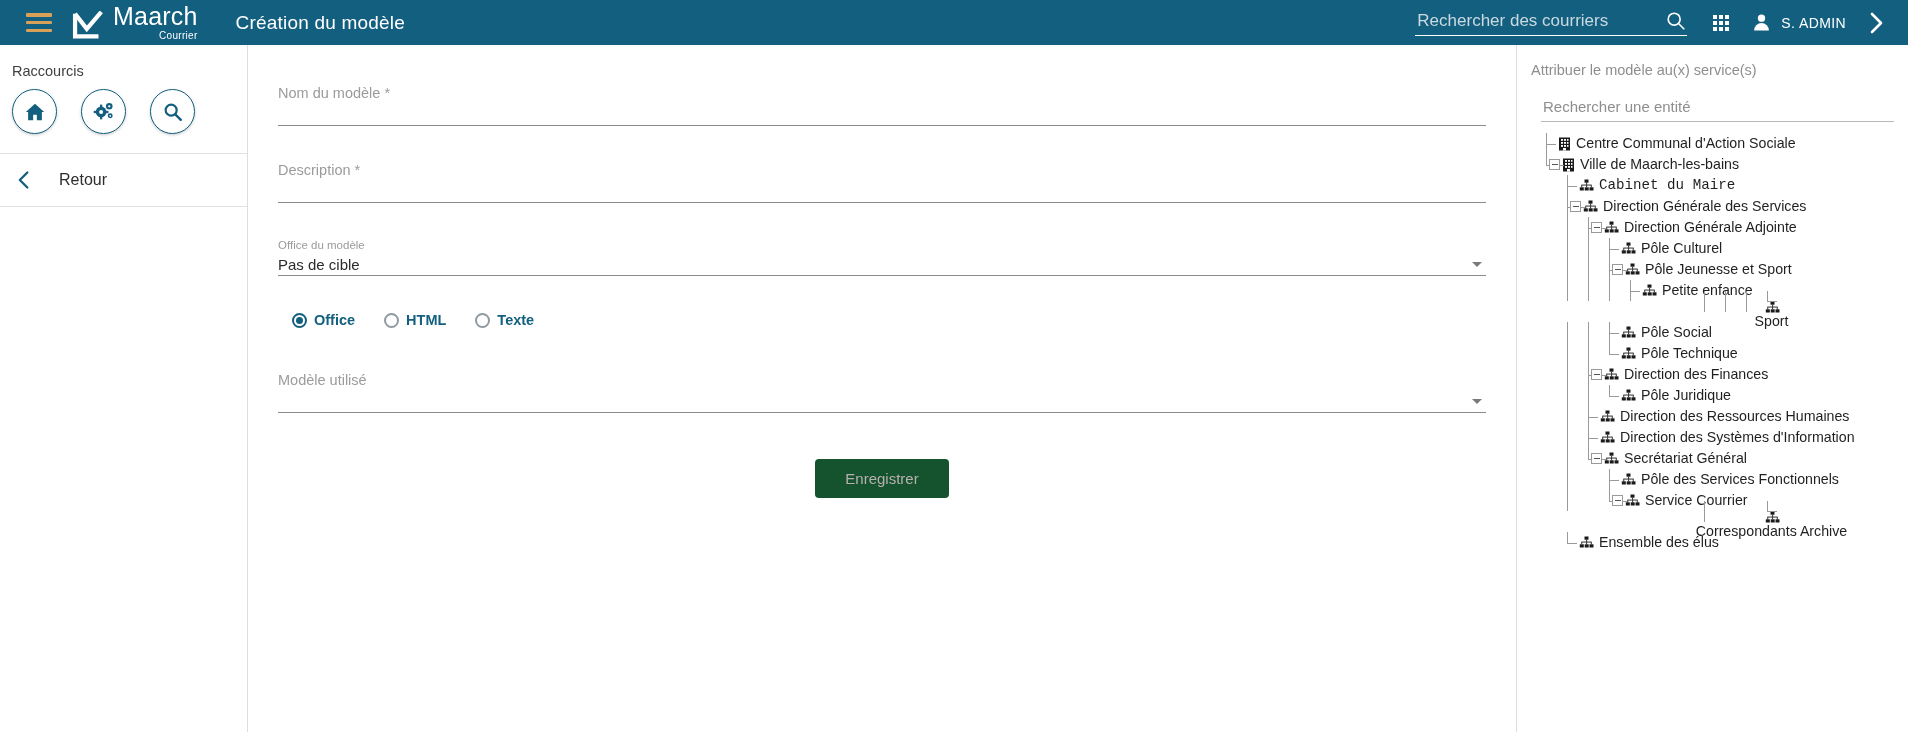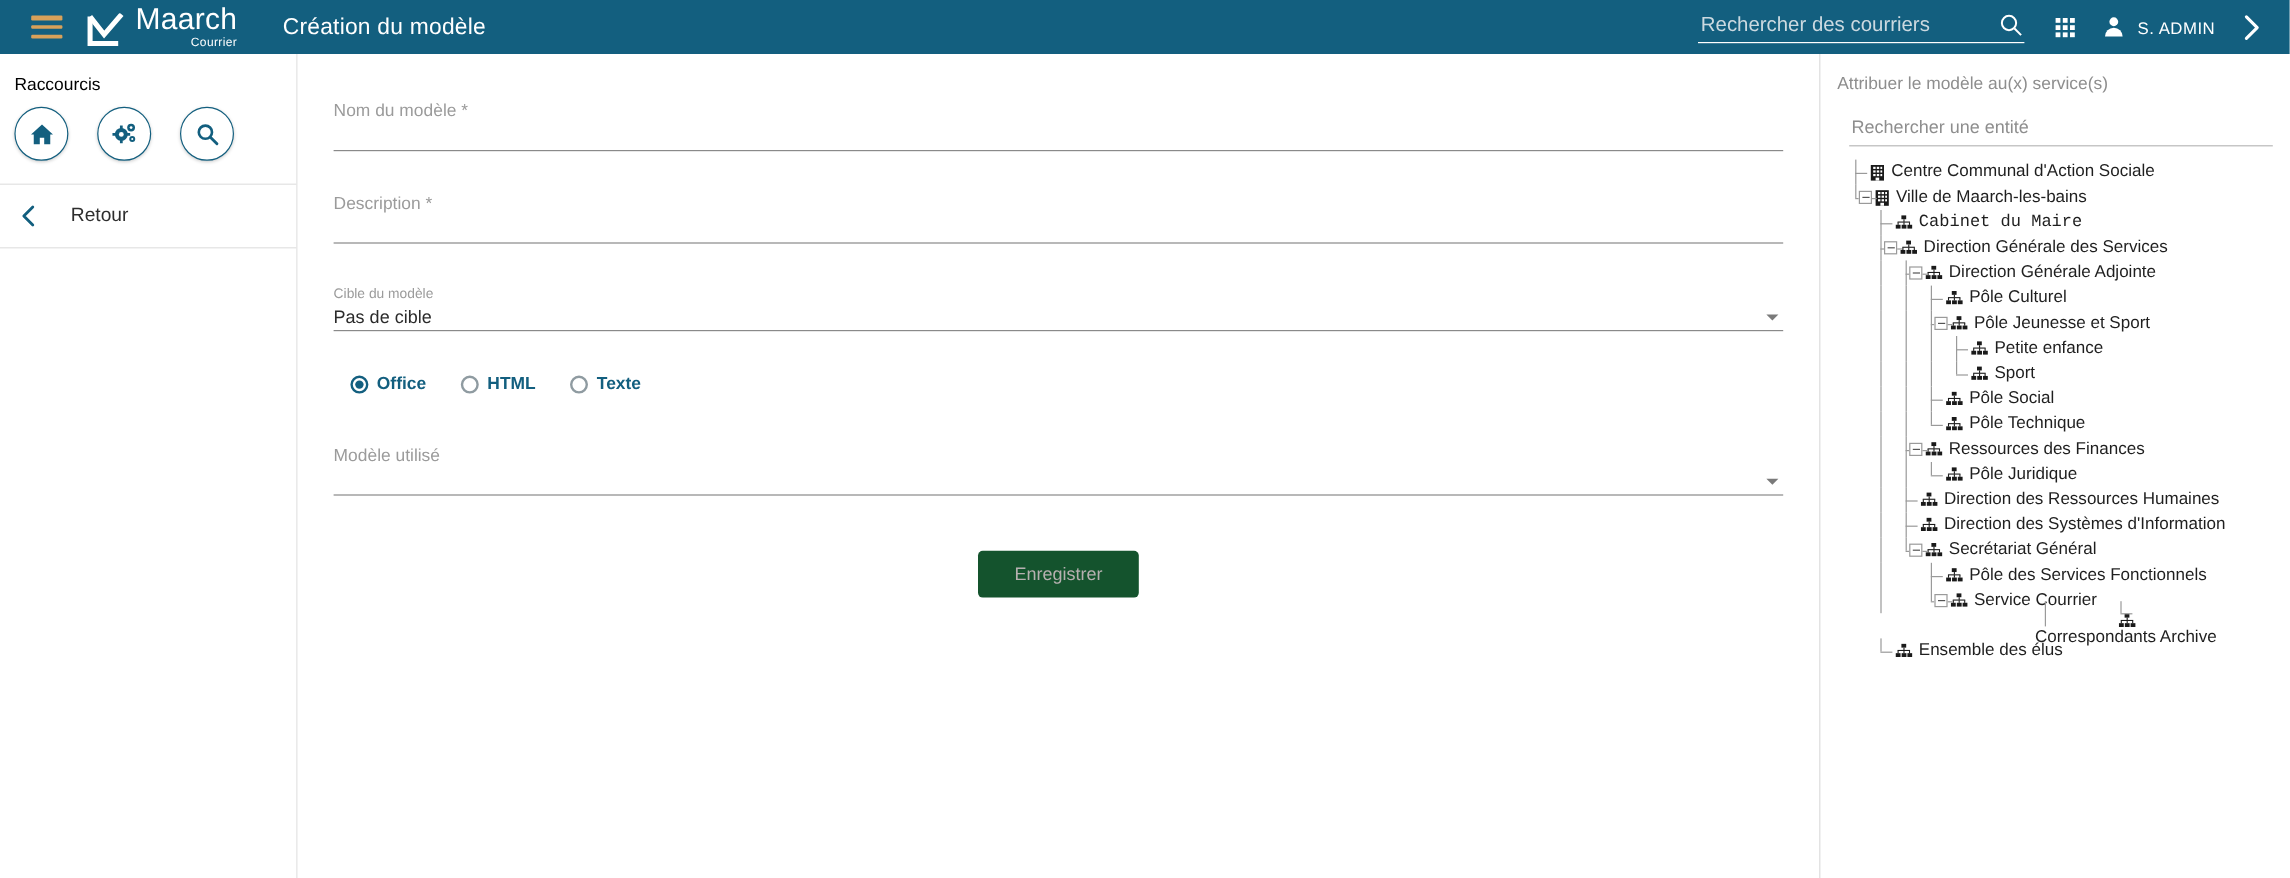--- a/index.html
+++ b/index.html
@@ -63,21 +63,21 @@
   .chevron-right { margin-right: 22px; cursor: pointer; display:flex; }
 
   
   .sidebar {
     position: absolute; left: 0; top: 45px;
     width: 248px; height: 687px;
     background: #ffffff;
     border-right: 1px solid #dddddd;
   }
   .shortcuts-label {
-    color: #000000; font-size: 14.5px;
+    color: #404040; font-size: 14.5px;
     padding: 18px 0 0 12px;
   }
   .shortcut-row { display: flex; padding: 10px 0 0 12px; gap: 24px; }
   .shortcut {
     width: 45px; height: 45px; border-radius: 50%;
     background: #ffffff; border: 1px solid #135f7f;
     display: flex; align-items: center; justify-content: center;
     box-shadow: 0 1px 3px rgba(0,0,0,.22);
     cursor: pointer;
   }
@@ -298,21 +298,21 @@
     </div>
 
     <div class="field">
       <label class="field-label">Description *</label>
       <div class="field-line">
         <span class="field-value"></span>
       </div>
     </div>
 
     <div class="field select-field">
-      <label class="field-label-small">Cible du modèle</label>
+      <label class="field-label-small">Office du modèle</label>
       <div class="field-line">
         <span class="field-value">Pas de cible</span>
       </div>
       <span class="select-caret"></span>
     </div>
 
     <div class="radio-row">
       <div class="radio-item">
         <span class="radio-outer">
             <span class="radio-dot"></span>
@@ -537,21 +537,21 @@
             <rect x="2.3" y="6.2" width="0.9" height="2.2" fill="#1a1a1a"></rect>
             <rect x="7.2" y="6.2" width="0.9" height="2.2" fill="#1a1a1a"></rect>
             <rect x="11.8" y="6.2" width="0.9" height="2.2" fill="#1a1a1a"></rect>
             <rect x="0.8" y="8.3" width="4" height="3.2" fill="#1a1a1a"></rect>
             <rect x="5.7" y="8.3" width="4" height="3.2" fill="#1a1a1a"></rect>
             <rect x="10.5" y="8.3" width="4" height="3.2" fill="#1a1a1a"></rect>
           </svg>
         </span>
         <span class="node-label">Petite enfance</span>
       </div>
-      <div class="tree-node" style="padding-left: 100px;">
+      <div class="tree-node" style="padding-left: 100px; flex-direction: column;">
         <div class="tree-guides">
           <div class="vline" style="left: -68px; top: -10.5px; height: 21px;"></div>
           <div class="vline" style="left: -47px; top: -10.5px; height: 21px;"></div>
           <div class="vline" style="left: -26px; top: -10.5px; height: 21px;"></div>
           <div class="vline" style="left: -5px; top: -10.5px; height: 10.5px;"></div>
           <div class="hline" style="left: -5px; top: 0px; width: 10px;"></div>
         </div>
         <span class="node-icon" style="margin-left: 7px;">
           <svg width="15" height="13" viewBox="0 0 15 13">
             <rect x="5.5" y="0.5" width="4" height="3.2" fill="#1a1a1a"></rect>
@@ -627,21 +627,21 @@
             <rect x="7.2" y="3.7" width="0.9" height="2.2" fill="#1a1a1a"></rect>
             <rect x="2.3" y="5.6" width="10.4" height="0.9" fill="#1a1a1a"></rect>
             <rect x="2.3" y="6.2" width="0.9" height="2.2" fill="#1a1a1a"></rect>
             <rect x="7.2" y="6.2" width="0.9" height="2.2" fill="#1a1a1a"></rect>
             <rect x="11.8" y="6.2" width="0.9" height="2.2" fill="#1a1a1a"></rect>
             <rect x="0.8" y="8.3" width="4" height="3.2" fill="#1a1a1a"></rect>
             <rect x="5.7" y="8.3" width="4" height="3.2" fill="#1a1a1a"></rect>
             <rect x="10.5" y="8.3" width="4" height="3.2" fill="#1a1a1a"></rect>
           </svg>
         </span>
-        <span class="node-label">Ressources des Finances</span>
+        <span class="node-label">Direction des Finances</span>
       </div>
       <div class="tree-node" style="padding-left: 79px;">
         <div class="tree-guides">
           <div class="vline" style="left: -47px; top: -10.5px; height: 21px;"></div>
           <div class="vline" style="left: -26px; top: -10.5px; height: 21px;"></div>
           <div class="vline" style="left: -5px; top: -10.5px; height: 10.5px;"></div>
           <div class="hline" style="left: -5px; top: 0px; width: 10px;"></div>
         </div>
         <span class="node-icon" style="margin-left: 7px;">
           <svg width="15" height="13" viewBox="0 0 15 13">

